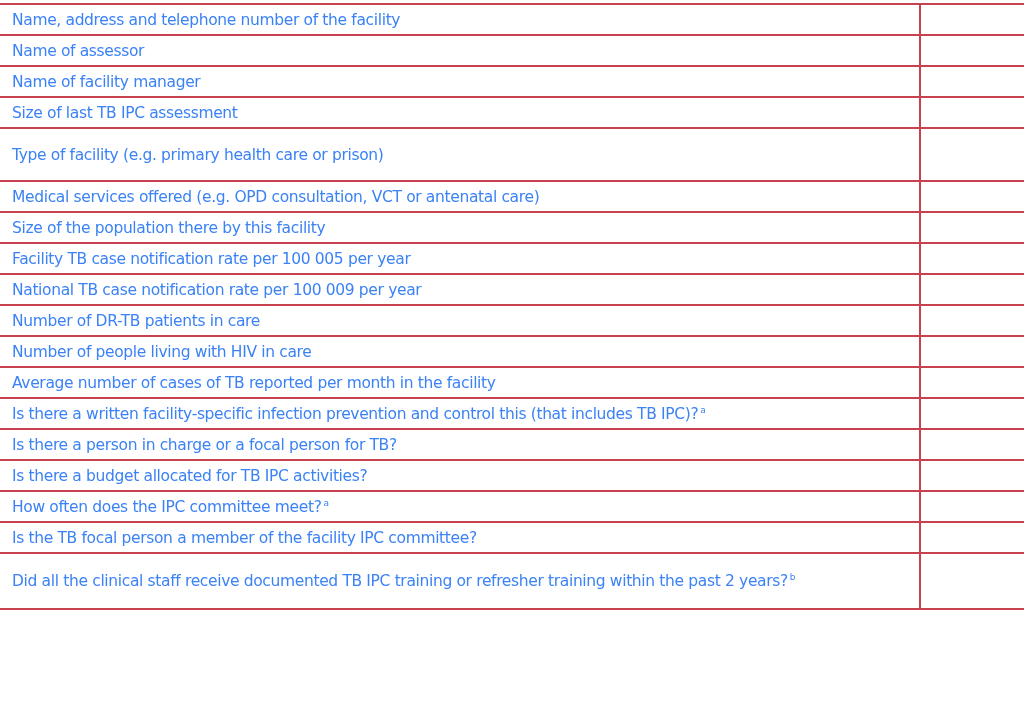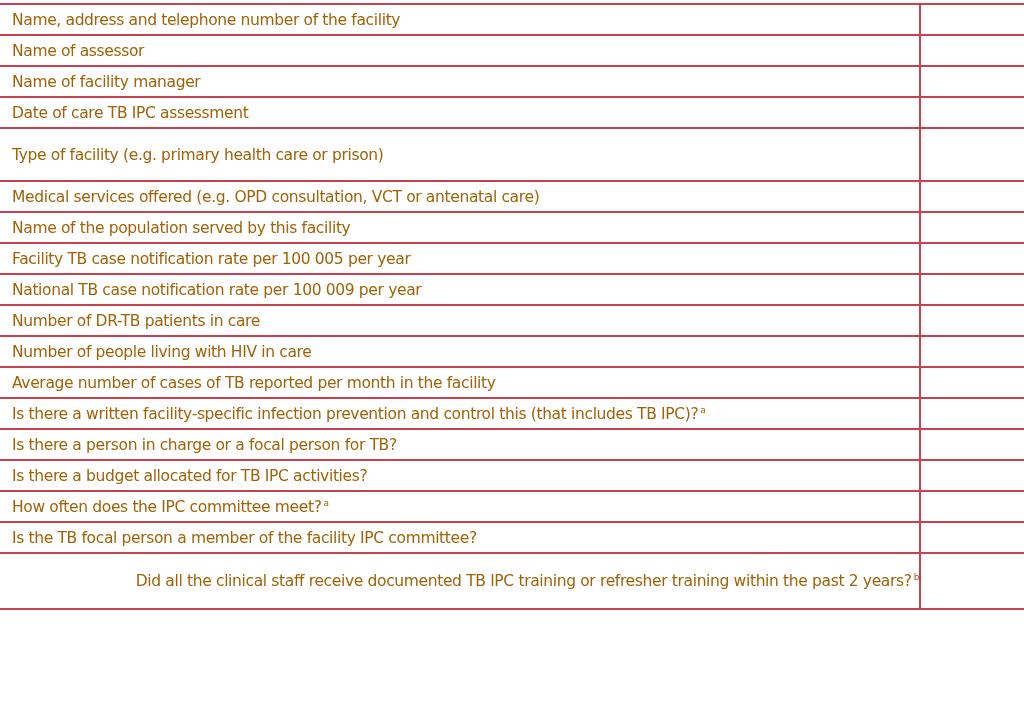--- a/index.html
+++ b/index.html
@@ -18,21 +18,21 @@
     }
     table.assess {
       position: absolute;
       left: 0;
       top: 3px;
       width: 1024px;
       border-collapse: collapse;
       table-layout: fixed;
       font-family: "DejaVu Sans", sans-serif;
       font-size: 15.5px;
-      color: #a16207;
+      color: #3b82f6;
       border-radius: 19px;
     }
     table.assess td {
       border-top: 2px solid #c8414f;
       border-bottom: 2px solid #c8414f;
       padding: 0 0 0 12px;
       vertical-align: middle;
       line-height: 22px;
       letter-spacing: -0.35px;
     }
@@ -44,21 +44,21 @@
     col.c-a { width: 104px; }
     tr.h33 td { height: 29px; }
     tr.h55 td { height: 51px; }
     tr.h58 td { height: 54px; }
     sup.fn {
       font-size: 9px;
       vertical-align: 6px;
       line-height: 0;
       margin-left: 2px;
     }
-    tr.h58 td.q { line-height: 25px; text-align: right; }
+    tr.h58 td.q { line-height: 25px; }
   </style>
 </head>
 <body>
 
 <div class="sheet">
   <table class="assess">
     <colgroup>
       <col class="c-q">
       <col class="c-a">
     </colgroup>
@@ -69,33 +69,33 @@
       </tr>
       <tr class="h33">
         <td class="q"><span>Name of assessor</span></td>
         <td class="ans"></td>
       </tr>
       <tr class="h33">
         <td class="q"><span>Name of facility manager</span></td>
         <td class="ans"></td>
       </tr>
       <tr class="h33">
-        <td class="q"><span>Date of care TB IPC assessment</span></td>
+        <td class="q"><span>Size of last TB IPC assessment</span></td>
         <td class="ans"></td>
       </tr>
       <tr class="h55">
         <td class="q"><span>Type of facility (e.g. primary health care or prison)</span></td>
         <td class="ans"></td>
       </tr>
       <tr class="h33">
         <td class="q"><span>Medical services offered (e.g. OPD consultation, VCT or antenatal care)</span></td>
         <td class="ans"></td>
       </tr>
       <tr class="h33">
-        <td class="q"><span>Name of the population served by this facility</span></td>
+        <td class="q"><span>Size of the population there by this facility</span></td>
         <td class="ans"></td>
       </tr>
       <tr class="h33">
         <td class="q"><span>Facility TB case notification rate per 100 005 per year</span></td>
         <td class="ans"></td>
       </tr>
       <tr class="h33">
         <td class="q"><span>National TB case notification rate per 100 009 per year</span></td>
         <td class="ans"></td>
       </tr>

